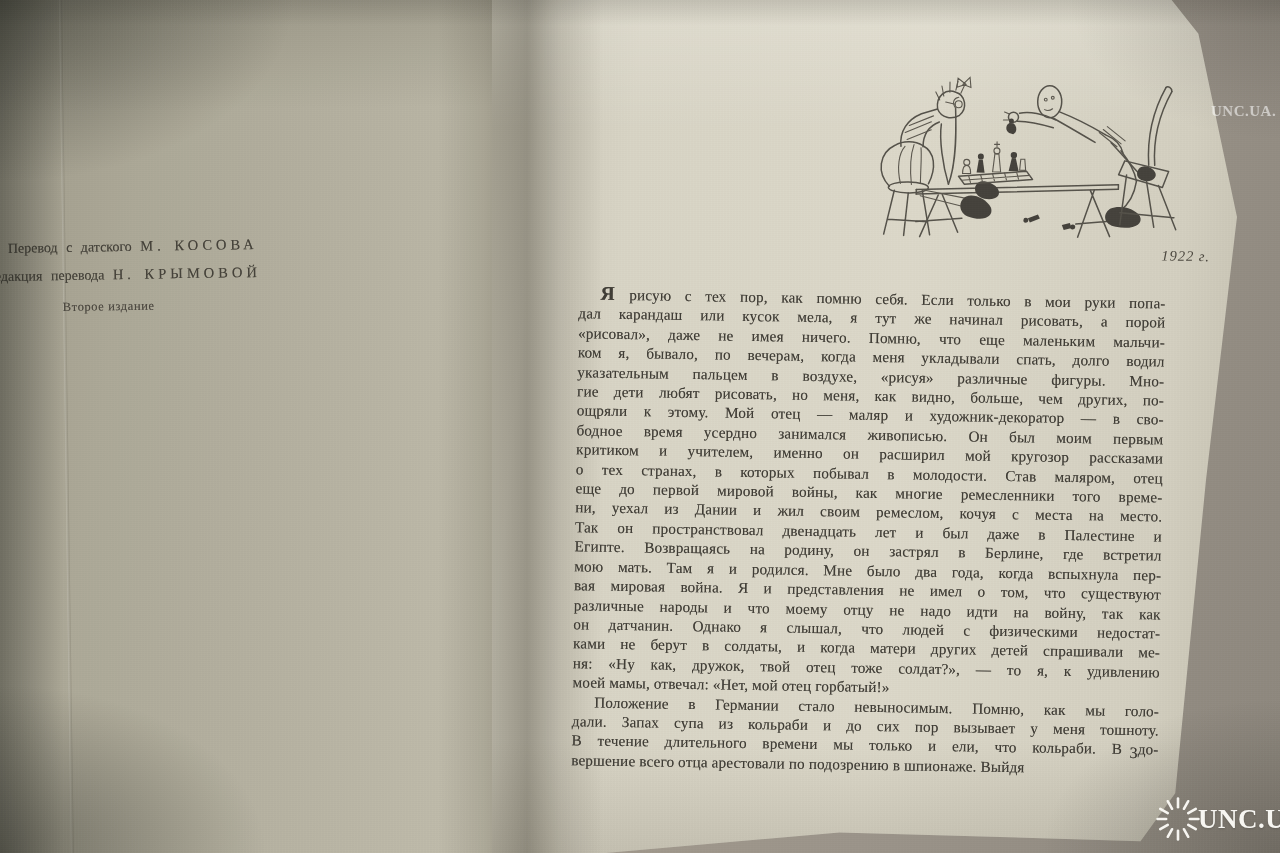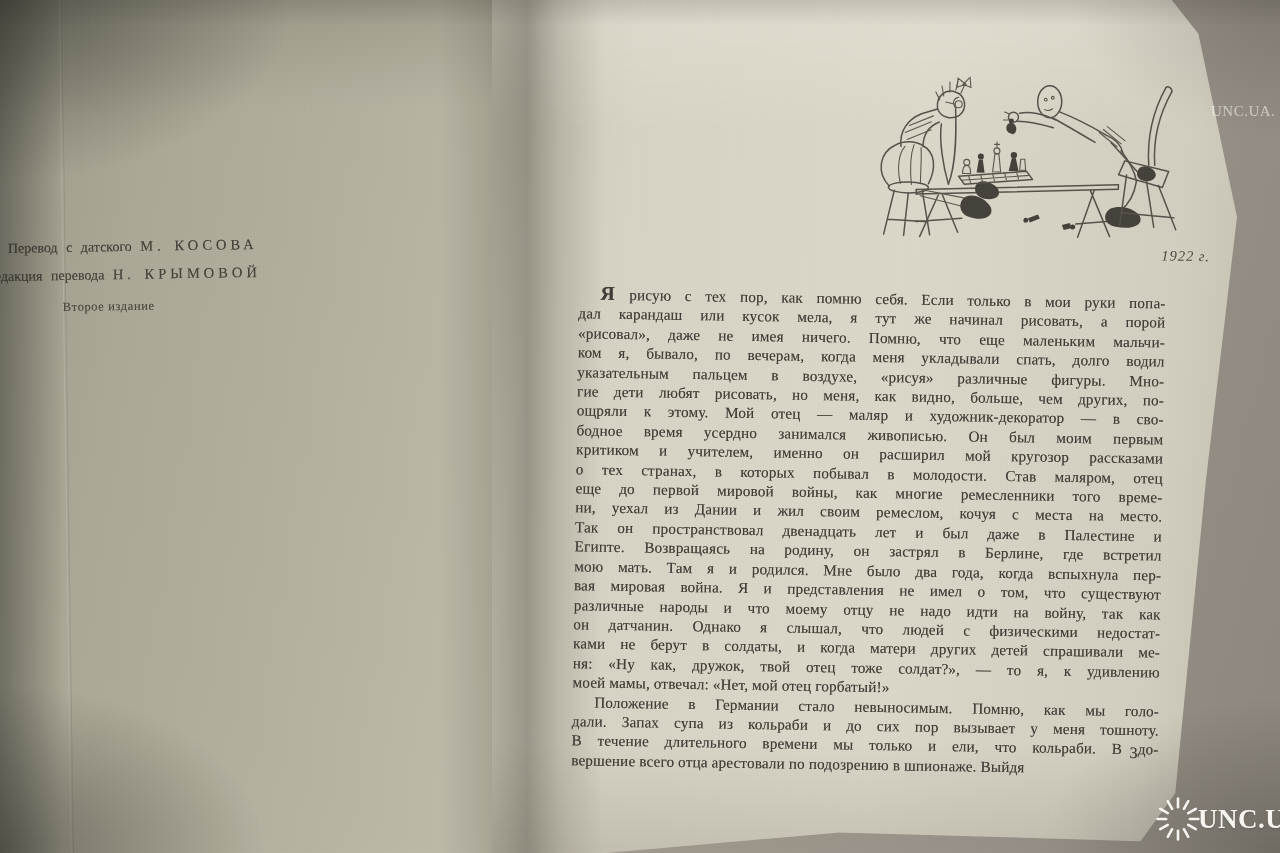--- a/index.html
+++ b/index.html
@@ -92,21 +92,21 @@
       radial-gradient(ellipse 340px 220px at 100% 100%,rgba(45,43,38,0.30),rgba(45,43,38,0) 70%),
       linear-gradient(to right,rgba(30,32,27,0.40),rgba(30,32,27,0) 5%),
       linear-gradient(to bottom,rgba(60,58,50,0.18),rgba(60,58,50,0) 3%);
   }
   .grain{position:absolute;inset:0;z-index:5;pointer-events:none;opacity:0.5;
     background-image:repeating-linear-gradient(0deg,rgba(255,255,255,0.015) 0 1px,rgba(0,0,0,0.015) 1px 2px),
                      repeating-linear-gradient(90deg,rgba(255,255,255,0.01) 0 1px,rgba(0,0,0,0.01) 1px 3px);}
 
   
   .wm-top{position:absolute;left:1211px;top:103px;z-index:6;
-    font-weight:normal;font-size:15px;letter-spacing:0.5px;
+    font-weight:bold;font-size:15px;letter-spacing:0.5px;
     color:rgba(255,255,255,0.55);}
   .wm-bottom{position:absolute;left:1150px;top:791px;z-index:6;display:flex;align-items:center;}
   .wm-bottom .wm-text{font-weight:bold;font-size:27px;letter-spacing:0.5px;color:rgba(253,252,248,0.96);
     margin-left:-8px;text-shadow:0 1px 2px rgba(40,38,32,0.25);}
   .wm-icon{width:56px;height:56px;}
   .wm-icon line{stroke:rgba(253,252,248,0.95);stroke-width:2.4;stroke-linecap:round;}
 </style>
 </head>
 <body>
 

